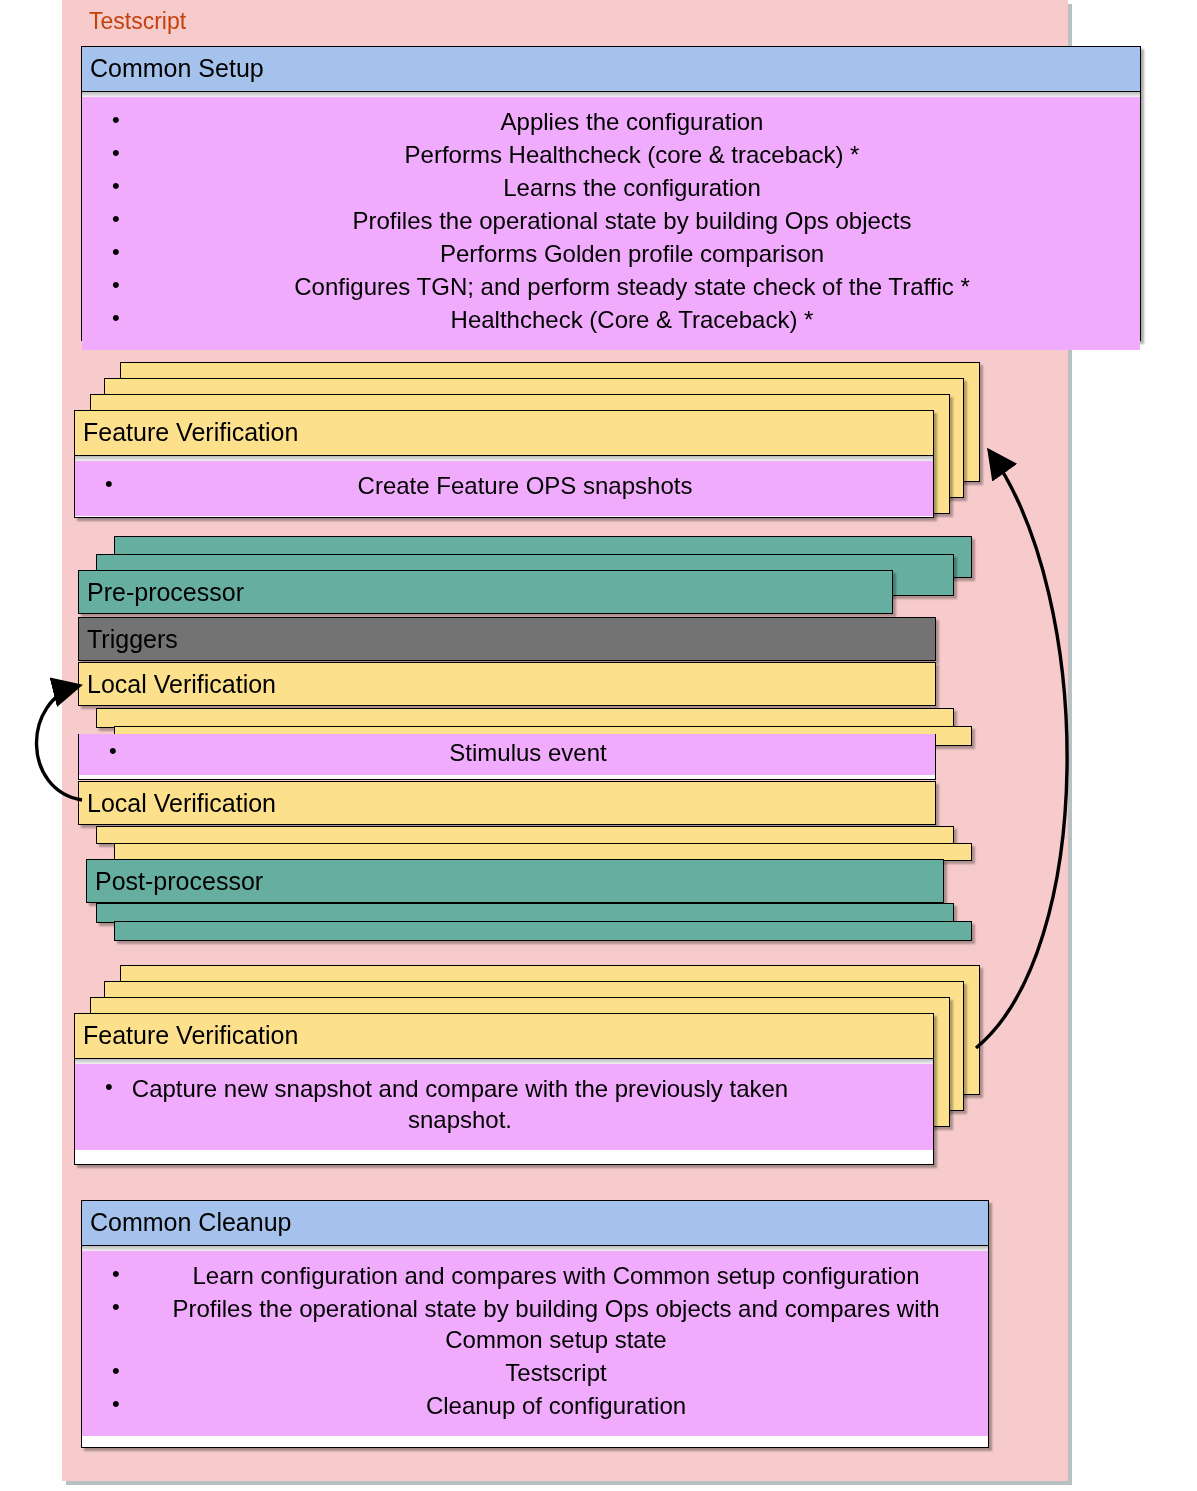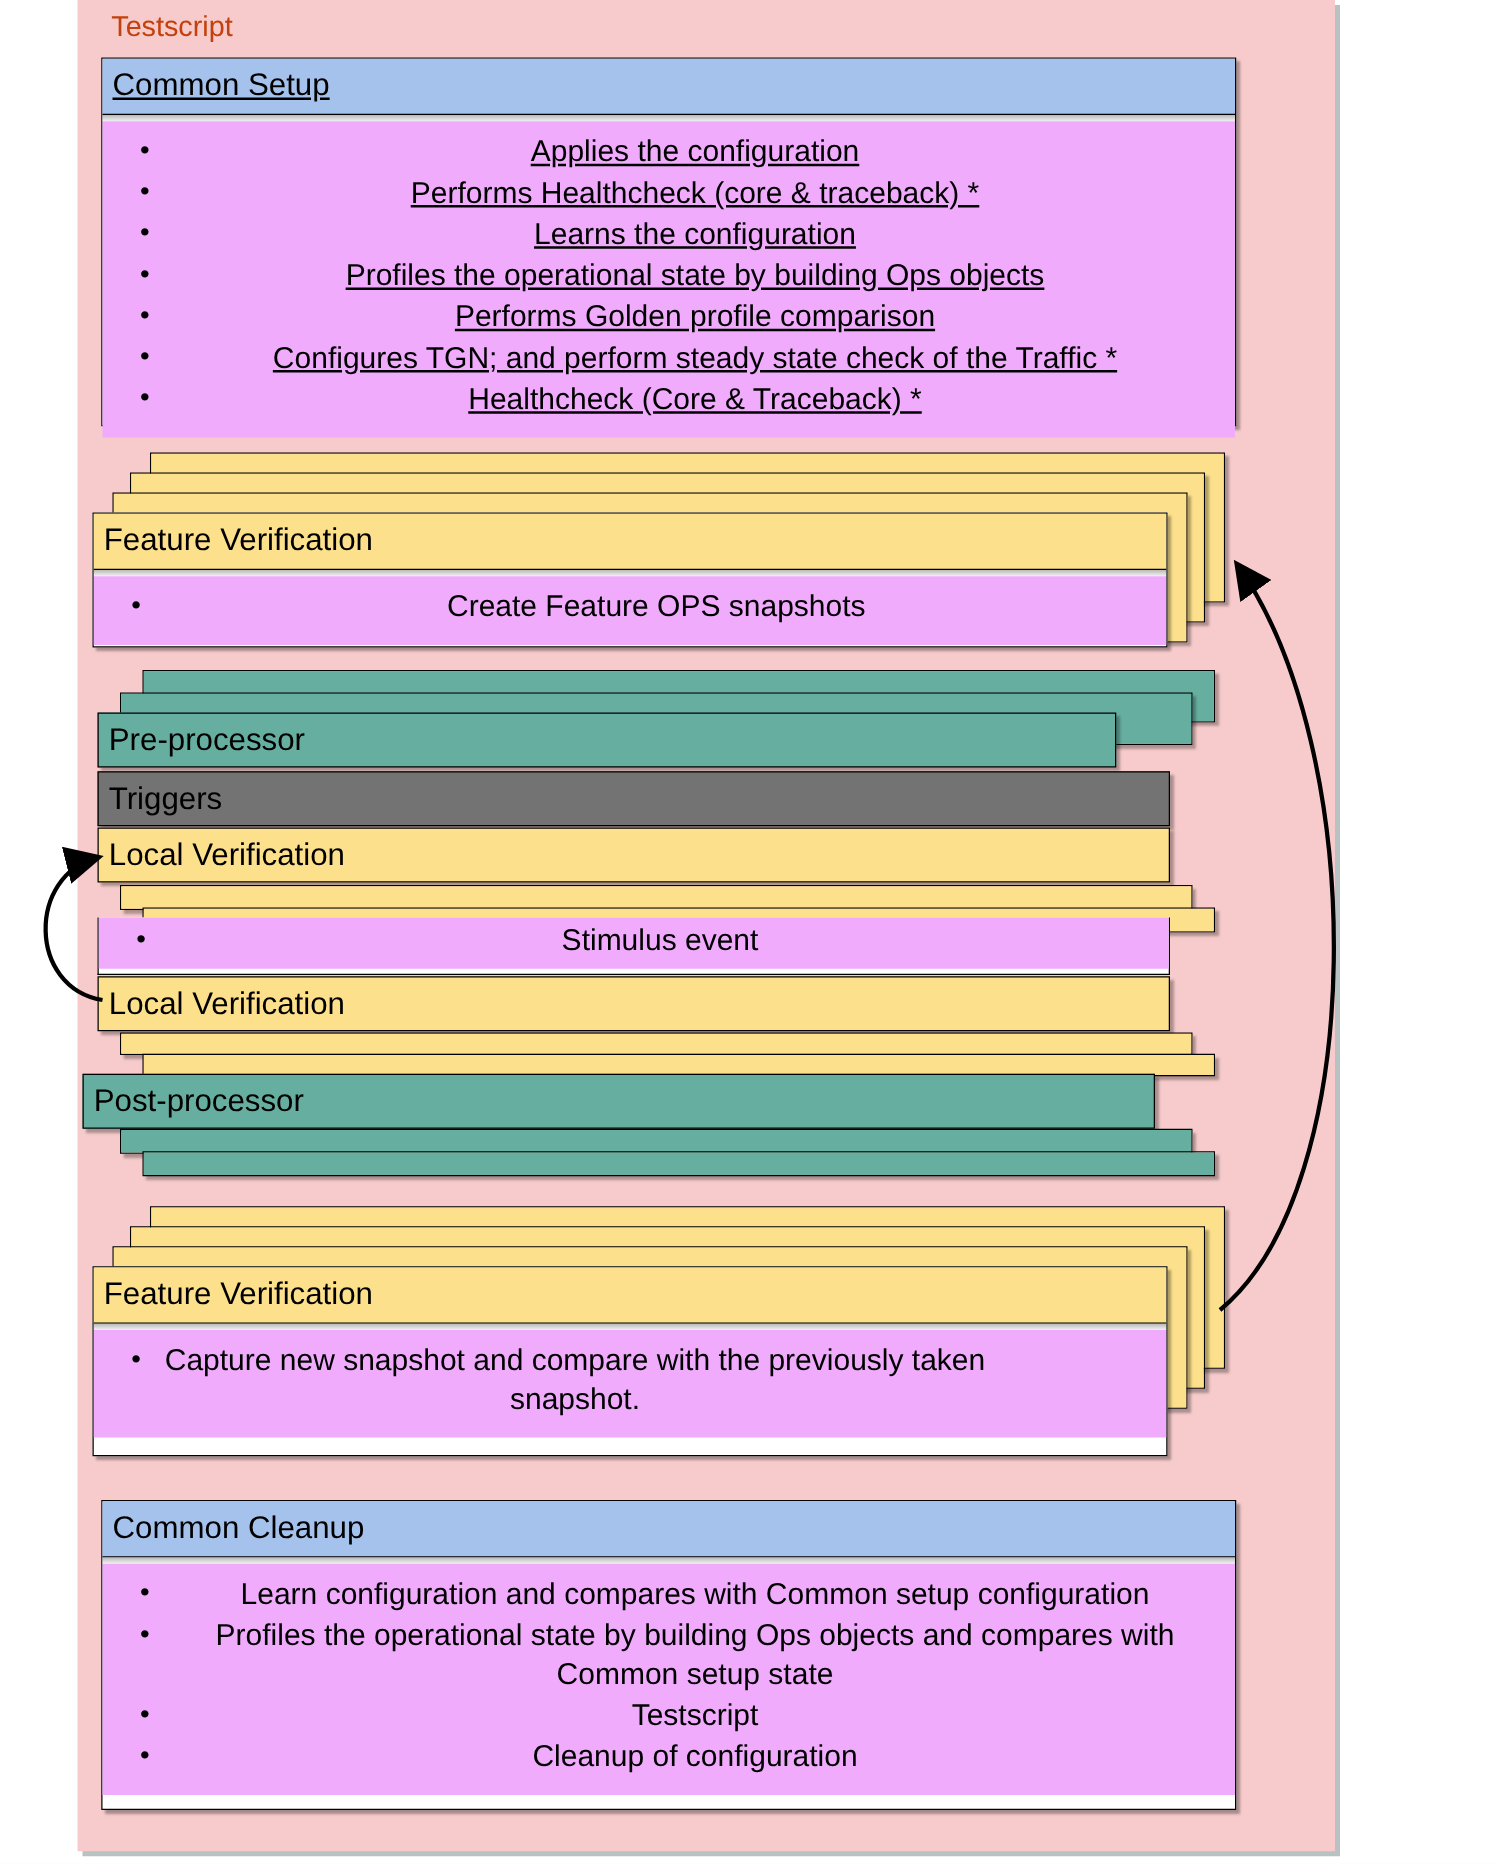--- a/index.html
+++ b/index.html
@@ -56,21 +56,21 @@
 </style>
 </head>
 <body>
 
 <div class="page">
 
   <div class="testscript">
 
     <div class="ts-title">Testscript</div>
 
-    <div class="card" style="left:19px;top:46px;width:908px;height:295px;text-decoration:underline;">
+    <div class="card" style="left:19px;top:46px;width:1060px;height:295px;">
       <div class="card-head blue">Common Setup</div>
       <div class="sheen"></div>
       <div class="card-body">
         <ul>
           <li>Applies the configuration</li>
           <li>Performs Healthcheck (core &amp; traceback) *</li>
           <li>Learns the configuration</li>
           <li>Profiles the operational state by building Ops objects</li>
           <li>Performs Golden profile comparison</li>
           <li>Configures TGN; and perform steady state check of the Traffic  *</li>
@@ -129,21 +129,21 @@
 
     <div class="bar yellow" style="left:16px;top:781px;width:858px;height:44px;">Local Verification</div>
 
     <div class="ghost" style="left:34px;top:826px;width:858px;height:18px;">
       <div class="gh yellow"></div>
     </div>
     <div class="ghost" style="left:52px;top:843px;width:858px;height:18px;">
       <div class="gh yellow"></div>
     </div>
 
-    <div class="bar teal" style="left:4px;top:859px;width:858px;height:44px;">Post-processor</div>
+    <div class="bar teal" style="left:24px;top:859px;width:858px;height:44px;">Post-processor</div>
 
     <div class="ghost" style="left:34px;top:903px;width:858px;height:20px;">
       <div class="gh teal"></div>
     </div>
     <div class="ghost" style="left:52px;top:921px;width:858px;height:20px;">
       <div class="gh teal"></div>
     </div>
 
     <div class="ghost" style="left:58px;top:965px;width:860px;height:130px;">
       <div class="gh yellow"></div>

